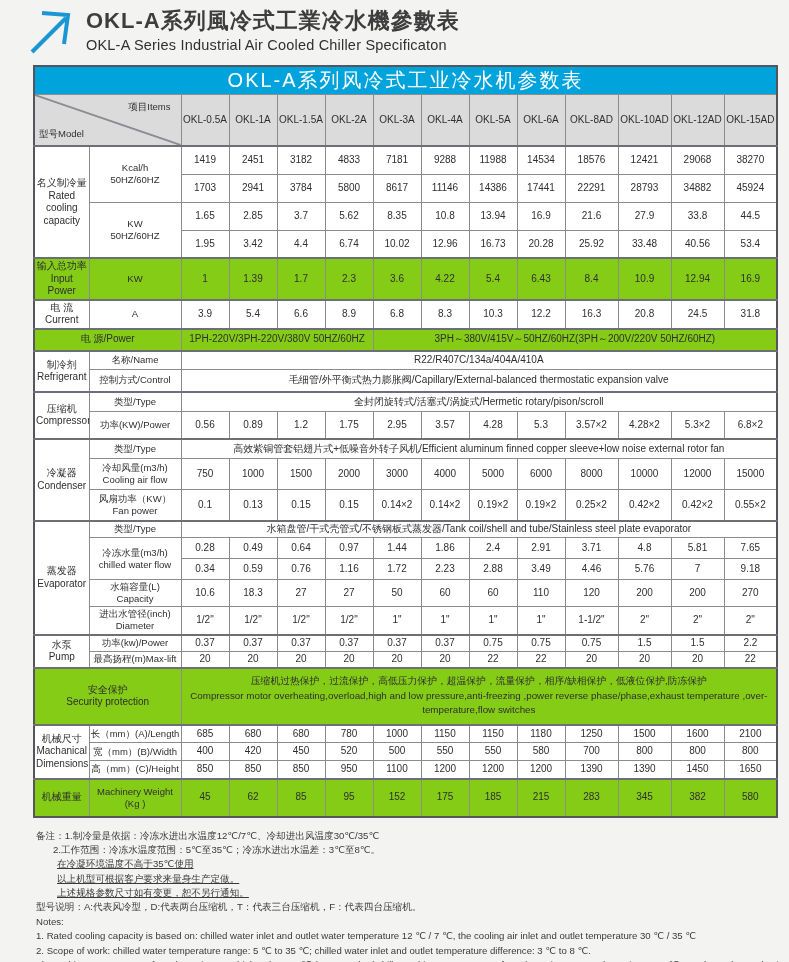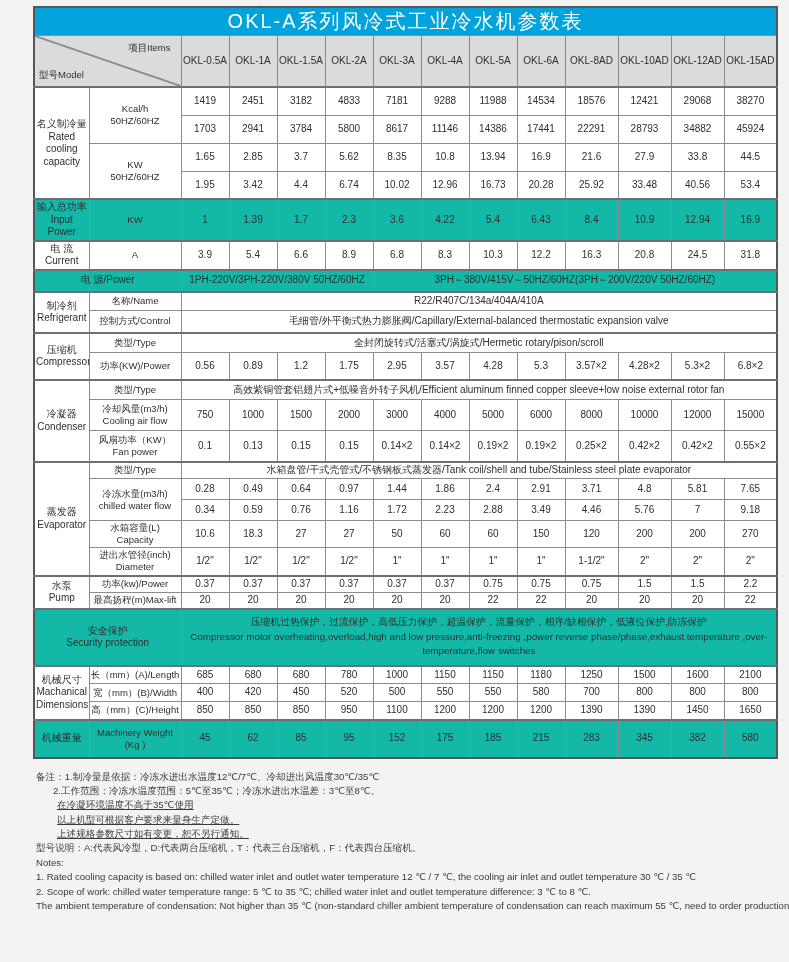--- a/index.html
+++ b/index.html
@@ -47,21 +47,21 @@
     letter-spacing:2px;
     height:27px;
     font-weight:normal;
   }
   tr.models-row td { background:#dbdbdb; height:27px; font-size:10px; }
   td.corner { background:#dbdbdb; position:relative; padding:0; }
   td.corner .svg-diag { position:absolute; left:0; top:0; width:100%; height:100%; }
   td.corner .c-model { position:absolute; left:4px; bottom:5px; font-size:9.5px; }
   td.corner .c-items { position:absolute; right:10px; top:6px; font-size:9.5px; }
 
-  .gray td { background:#14b8a6; }
+  .gray td { background:#84cc16; }
   td.glabel { font-size:10px; }
   td.ilabel { font-size:9.5px; }
   tr.sec td { border-top:2px solid #6e6e76; }
 
   tr.h28 td { height:28px; } tr.h27 td { height:27px; } tr.h22 td { height:22px; }
   tr.h19 td { height:19px; } tr.h20 td { height:20px; } tr.h31 td { height:31px; }
   tr.h17 td { height:17px; } tr.h16 td { height:16px;text-align:center; } tr.h21 td { height:21px; }
   tr.h18 td { height:18px; } tr.h38 td { height:38px; } tr.h57 td { height:57px; }
 
   td.security-text { text-align:center; padding:3px 6px; white-space:normal; font-size:9.8px; line-height:1.5; }
@@ -70,20 +70,30 @@
   .notes { margin:11px 0 0 8px; font-size:9.6px; color:#3a3a3a; line-height:1.5; }
   .notes div { white-space:nowrap; }
   .ind1 { padding-left:17px; }
   .ind2 { padding-left:21px;text-decoration:underline; }
 </style>
 </head>
 <body>
 
 <div class="page">
 
+  <div class="doc-header">
+    <svg class="logo-arrow" viewBox="0 0 46 48">
+      <line x1="4" y1="44" x2="38" y2="10" stroke="#1a96d4" stroke-width="4"></line>
+      <polyline points="14,5 40,7 36,36" fill="none" stroke="#1a96d4" stroke-width="4"></polyline>
+    </svg>
+    <div class="title-block">
+      <div class="title-zh">OKL-A系列風冷式工業冷水機參數表</div>
+      <div class="title-en">OKL-A Series Industrial Air Cooled Chiller Specificaton</div>
+    </div>
+  </div>
 
   <table class="spec">
     <colgroup>
       <col style="width:55px">
         <col style="width:92px">
       <col style="width:48px">
         <col style="width:48px">
         <col style="width:48px">
         <col style="width:48px">
       <col style="width:48px">
@@ -341,21 +351,21 @@
     <tr class="h27">
       <td class="ilabel">水箱容量(L)
 Capacity</td>
     <td>10.6</td>
           <td>18.3</td>
           <td>27</td>
           <td>27</td>
           <td>50</td>
           <td>60</td>
           <td>60</td>
-          <td>150</td>
+          <td>110</td>
           <td>120</td>
           <td>200</td>
           <td>200</td>
           <td>270</td>
         </tr>
     <tr class="h28">
       <td class="ilabel">进出水管径(inch)
 Diameter</td>
     <td>1/2"</td>
           <td>1/2"</td>

